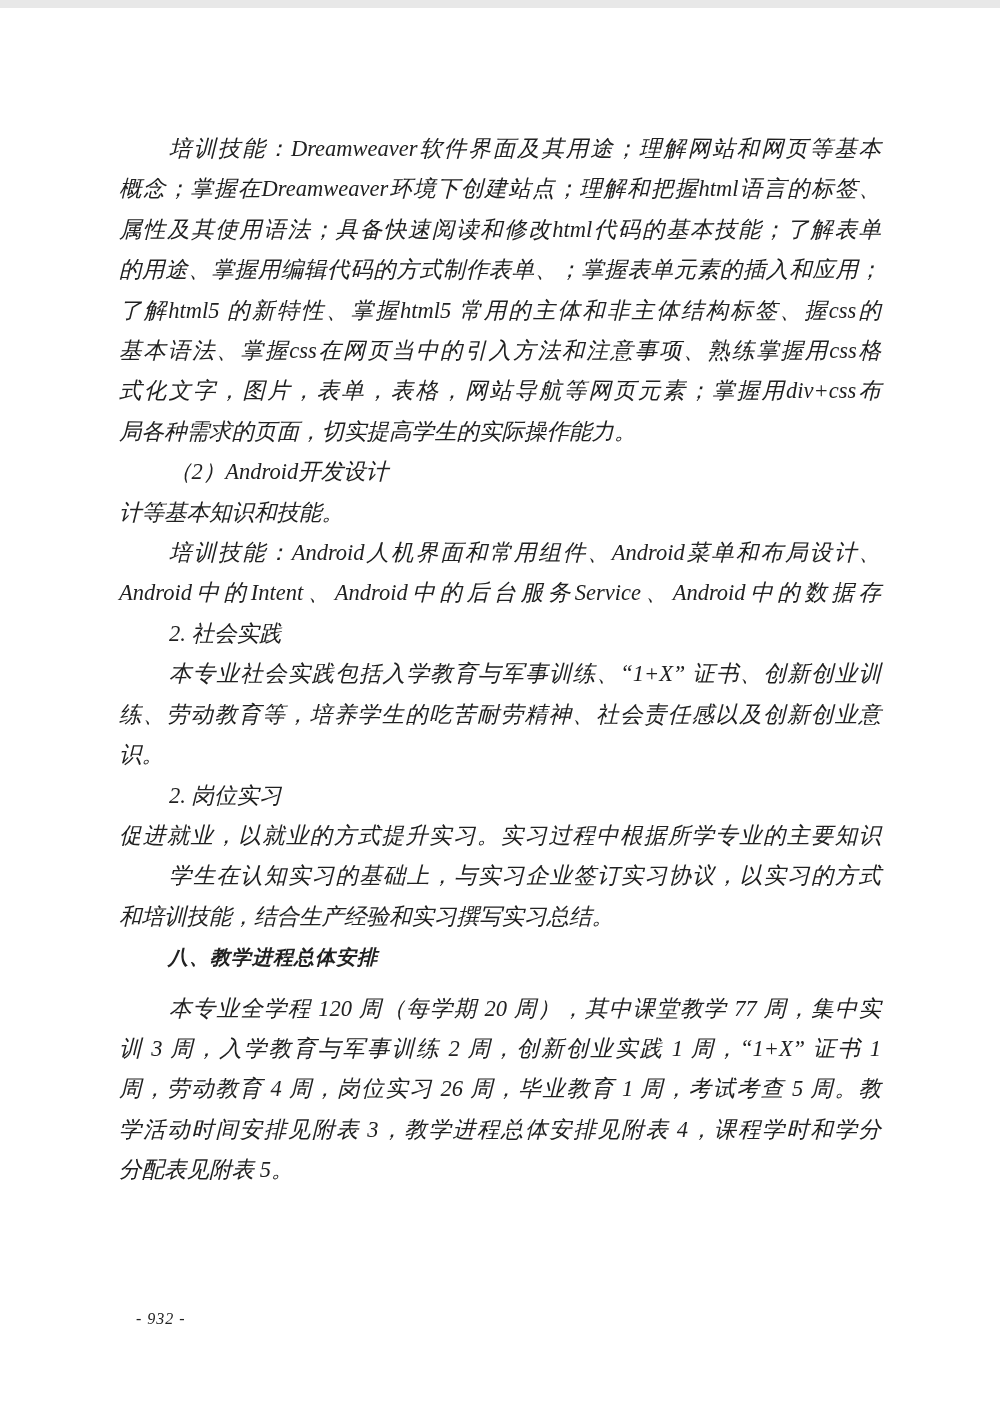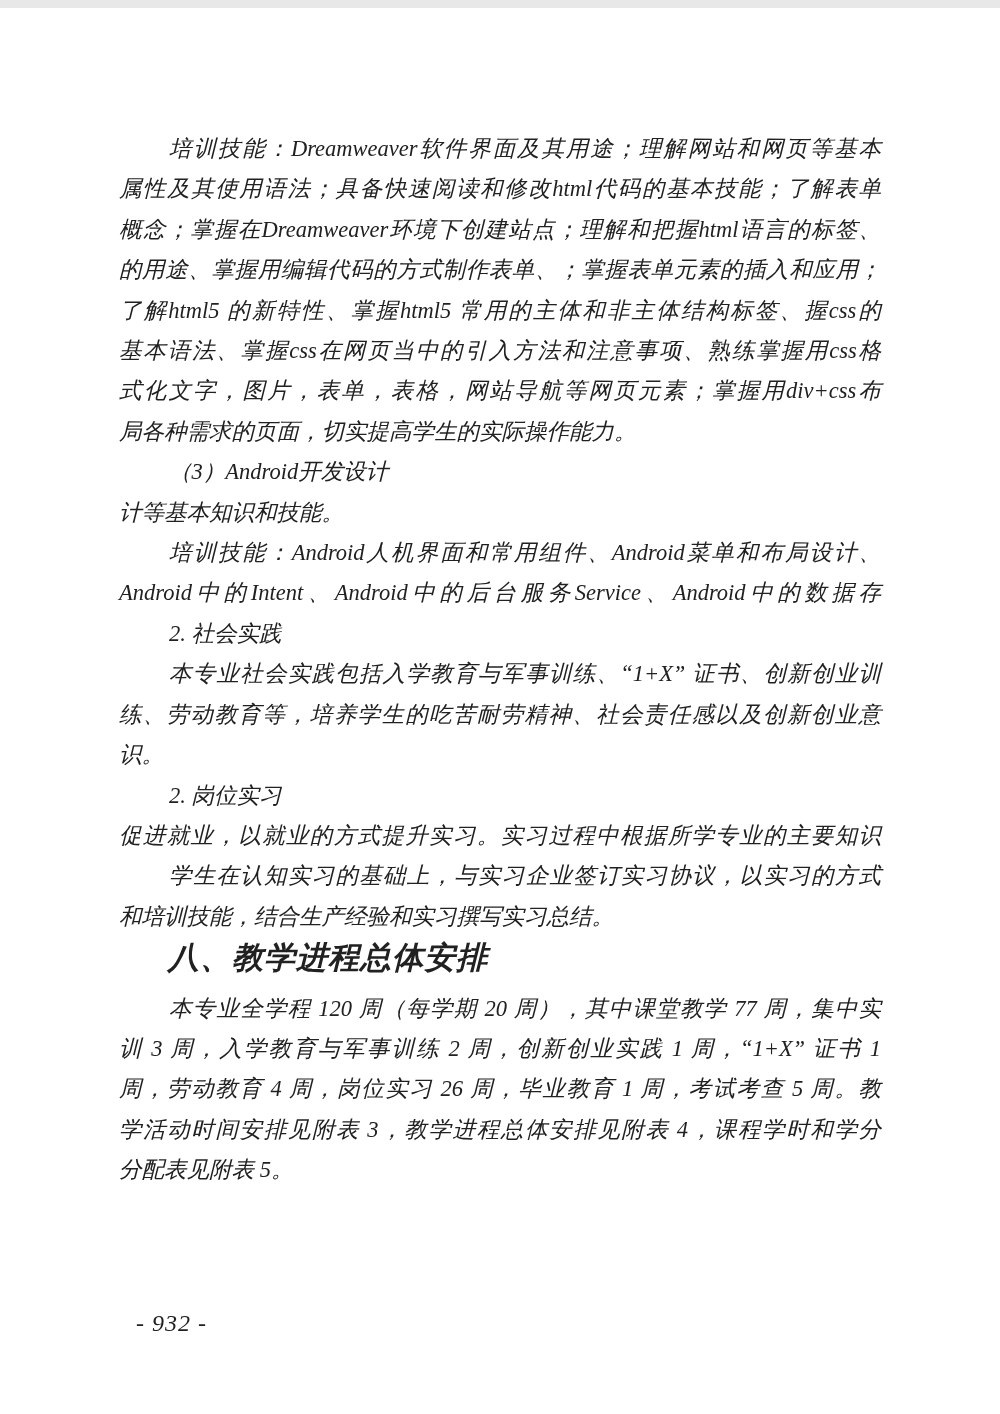--- a/index.html
+++ b/index.html
@@ -27,48 +27,48 @@
     text-align: justify;
     text-align-last: left;
     white-space: normal;
   }
   .line.fill { text-align-last: justify; }
   .line.first { text-indent: 50px; }
   .kind-heading {
     margin: 0 0 11px 0;
     font-family: "DejaVu Sans", "Liberation Sans", sans-serif;
     font-weight: 700;
-    font-size: 31px;
+    font-size: 20px;
   }
   .kind-heading .line { text-indent: 49px; letter-spacing: 1px; }
   .footer {
     position: absolute;
     left: 136px;
     top: 1302px;
-    font-size: 24px;
+    font-size: 16px;
     letter-spacing: 1px;
   }
 </style>
 </head>
 <body>
 
 <div class="page">
   <main class="content" id="document-body">
       <section class="block kind-body">
         <div class="line first fill">培训技能：Dreamweaver软件界面及其用途；理解网站和网页等基本</div>
+        <div class="line fill">概念；掌握在Dreamweaver环境下创建站点；理解和把握html语言的标签、</div>
         <div class="line fill">属性及其使用语法；具备快速阅读和修改html代码的基本技能；了解表单</div>
-        <div class="line fill">概念；掌握在Dreamweaver环境下创建站点；理解和把握html语言的标签、</div>
         <div class="line fill">的用途、掌握用编辑代码的方式制作表单、；掌握表单元素的插入和应用；</div>
         <div class="line fill">了解html5 的新特性、掌握html5 常用的主体和非主体结构标签、握css的</div>
         <div class="line fill">基本语法、掌握css在网页当中的引入方法和注意事项、熟练掌握用css格</div>
         <div class="line fill">式化文字，图片，表单，表格，网站导航等网页元素；掌握用div+css布</div>
         <div class="line">局各种需求的页面，切实提高学生的实际操作能力。</div>
       </section>
       <section class="block kind-body">
-        <div class="line first">（3）Android开发设计</div>
+        <div class="line first">（2）Android开发设计</div>
       </section>
       <section class="block kind-body">
         <div class="line">计等基本知识和技能。</div>
       </section>
       <section class="block kind-body">
         <div class="line first fill">培训技能：Android人机界面和常用组件、Android菜单和布局设计、</div>
         <div class="line fill">Android中的Intent、Android中的后台服务Service、Android中的数据存</div>
       </section>
       <section class="block kind-body">
         <div class="line first">2. 社会实践</div>

